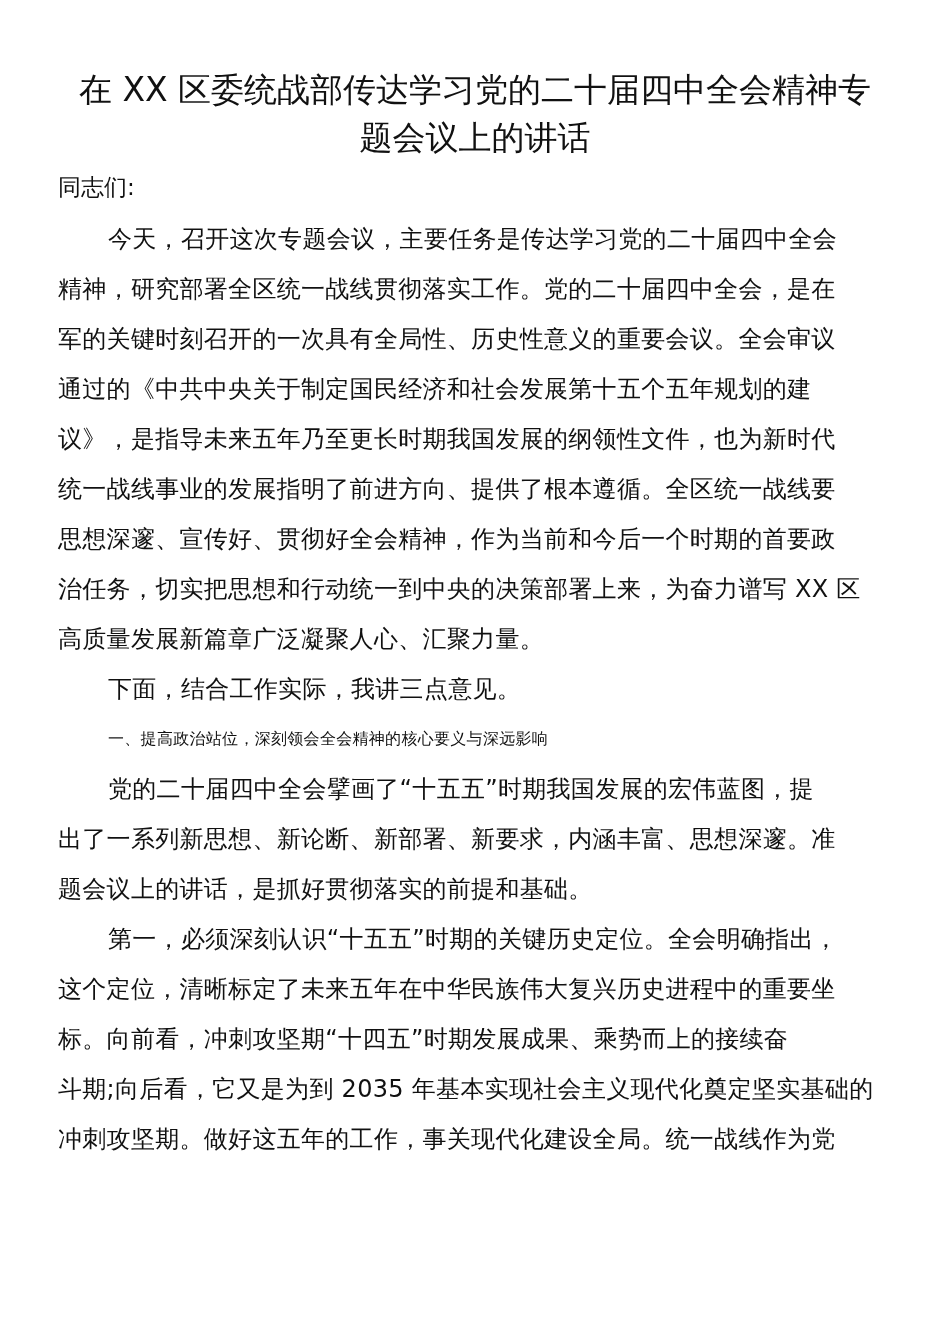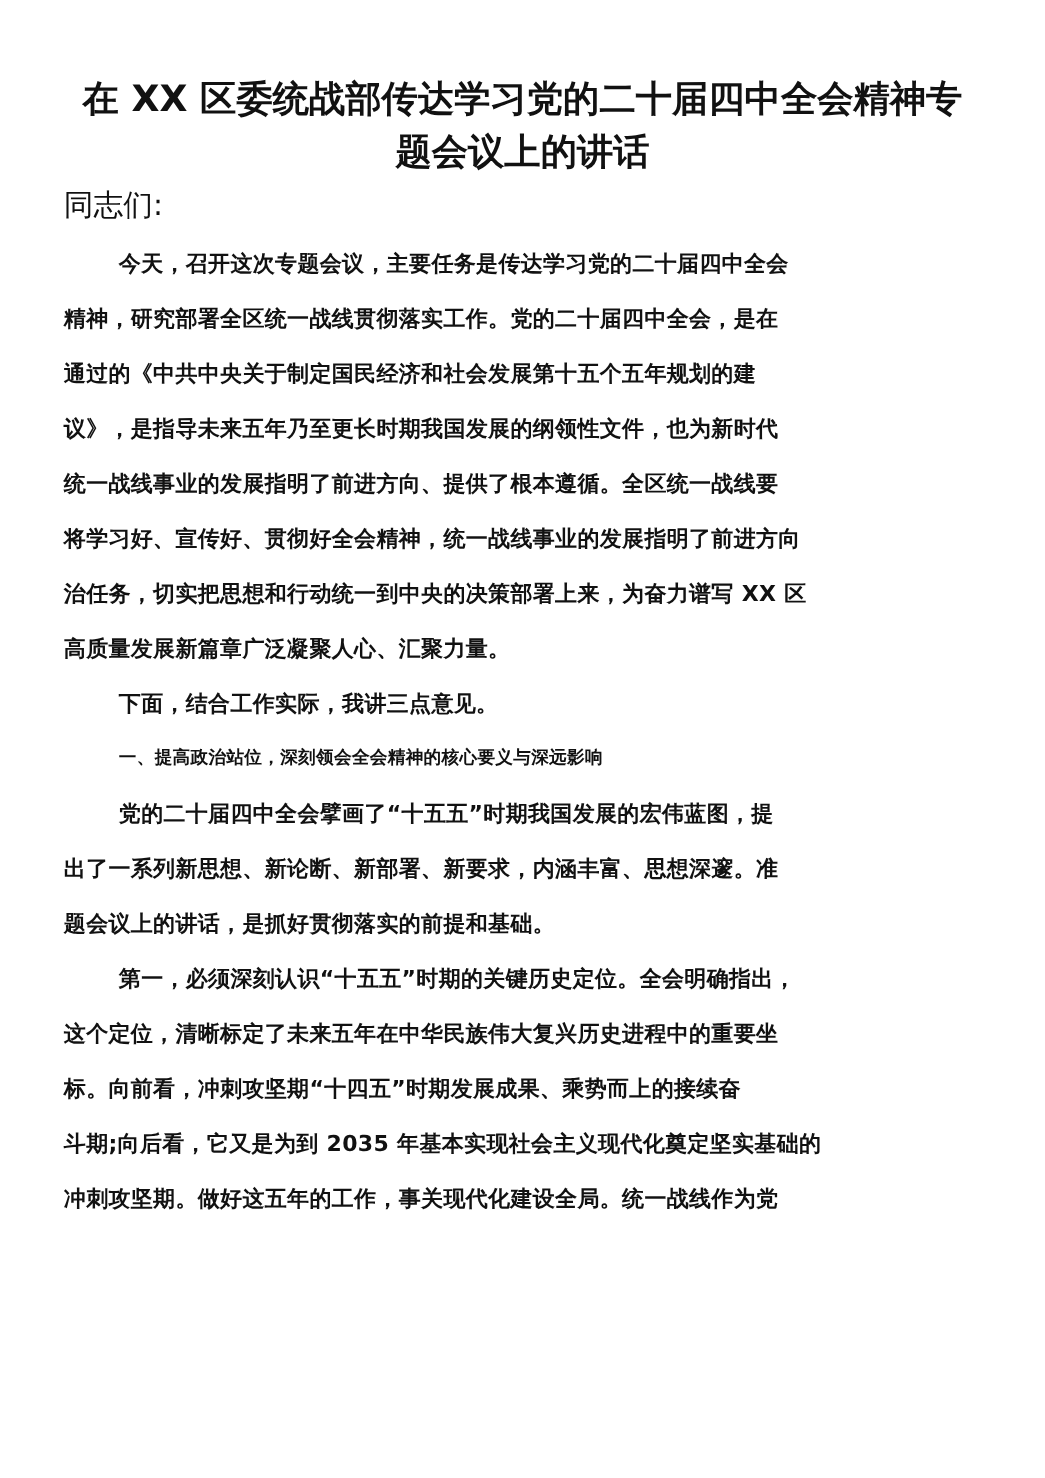--- a/index.html
+++ b/index.html
@@ -25,26 +25,26 @@
       margin: 0;
       font-weight: normal;
       font-size: 33px;
       line-height: 48px;
       text-align: center;
       letter-spacing: 0px;
       color: #111111;
     }
     .salutation {
       margin: 8px 0 0 0;
-      font-size: 27px;
+      font-size: 23px;
       line-height: 34px;
     }
     .para {
       margin: 0;
-      font-size: 20px;
+      font-size: 24px;
       line-height: 50px;
       text-align: justify;
       text-align-last: left;
       letter-spacing: 0.3px;
     }
     .indent {
       text-indent: 50px;
     }
     .first-para {
       margin-top: 10px;
@@ -52,41 +52,41 @@
     .heading {
       margin: 0;
       font-size: 16px;
       line-height: 50px;
       text-indent: 50px;
       letter-spacing: 0.3px;
     }
     .line {
       display: block;
       white-space: nowrap;
-      font-weight: bold;
     }
   </style>
 </head>
 <body>
 
 <div class="page">
   <h1 class="title">
     <span class="line">在 XX 区委统战部传达学习党的二十届四中全会精神专</span>
     <span class="line">题会议上的讲话</span>
   </h1>
 
   <p class="salutation">同志们:</p>
 
   <p class="para indent first-para">
     <span class="line">今天，召开这次专题会议，主要任务是传达学习党的二十届四中全会</span>
     <span class="line" style="text-indent:0">精神，研究部署全区统一战线贯彻落实工作。党的二十届四中全会，是在</span>
+    <span class="line" style="text-indent:0">军的关键时刻召开的一次具有全局性、历史性意义的重要会议。全会审议</span>
     <span class="line" style="text-indent:0">通过的《中共中央关于制定国民经济和社会发展第十五个五年规划的建</span>
     <span class="line" style="text-indent:0">议》，是指导未来五年乃至更长时期我国发展的纲领性文件，也为新时代</span>
     <span class="line" style="text-indent:0">统一战线事业的发展指明了前进方向、提供了根本遵循。全区统一战线要</span>
-    <span class="line" style="text-indent:0">将学习好、宣传好、贯彻好全会精神，统一战线事业的发展指明了前进方向</span>
+    <span class="line" style="text-indent:0">思想深邃、宣传好、贯彻好全会精神，作为当前和今后一个时期的首要政</span>
     <span class="line" style="text-indent:0">治任务，切实把思想和行动统一到中央的决策部署上来，为奋力谱写 XX 区</span>
     <span class="line" style="text-indent:0">高质量发展新篇章广泛凝聚人心、汇聚力量。</span>
   </p>
 
   <p class="para indent">
     <span class="line">下面，结合工作实际，我讲三点意见。</span>
   </p>
 
   <p class="heading">
     <span class="line">一、提高政治站位，深刻领会全会精神的核心要义与深远影响</span>

